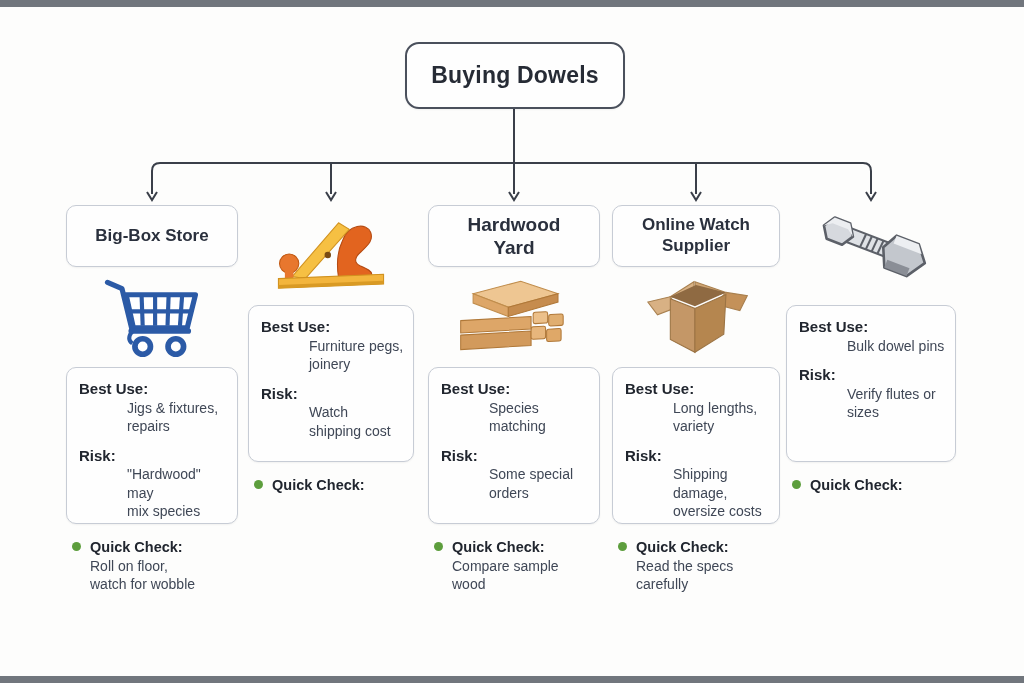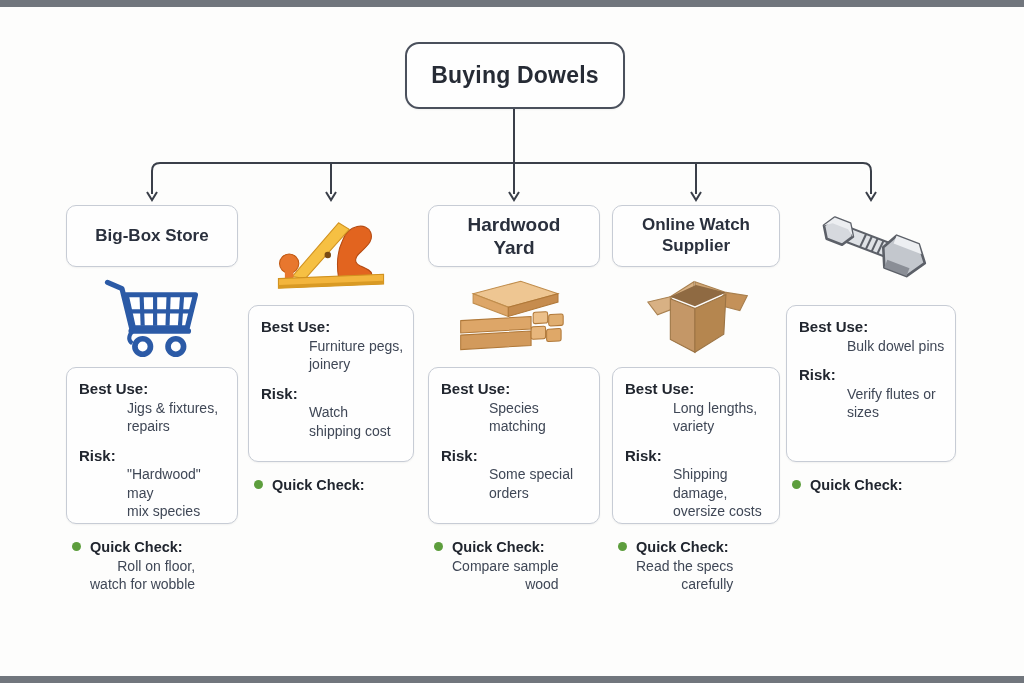--- a/index.html
+++ b/index.html
@@ -47,21 +47,21 @@
     box-sizing:border-box;padding:12px 9px 10px 12px;
     box-shadow:0 1px 2px rgba(0,0,0,.05);
   }
   .detail-label{font-size:15px;font-weight:700;color:#21262f;line-height:1.25;}
   .detail-text{font-size:14px;color:#3f4756;line-height:1.32;white-space:pre-line;margin-bottom:11px;margin-left:48px;}
   .detail-text.last{margin-bottom:0;}
 
   .quick{display:flex;gap:9px;margin-top:14px;padding-left:6px;}
   .quick-dot{flex:0 0 auto;width:9px;height:9px;border-radius:50%;background:#5d9e3d;margin-top:4px;}
   .quick-label{font-size:14.5px;font-weight:700;color:#21262f;line-height:1.3;}
-  .quick-text{font-size:14px;color:#3f4756;line-height:1.32;white-space:pre-line;text-align:right;}
+  .quick-text{font-size:14px;color:#3f4756;line-height:1.32;white-space:pre-line;}
 </style>
 </head>
 <body>
 
 <div class="frame-bar top"></div>
 <div class="frame-bar bottom"></div>
 
 <svg class="connectors" viewBox="0 0 1024 683" aria-hidden="true">
   <path d="M514 106 V163"></path>
   <path d="M152 194 V171 Q152 163 160 163 H863 Q871 163 871 171 V194"></path>

